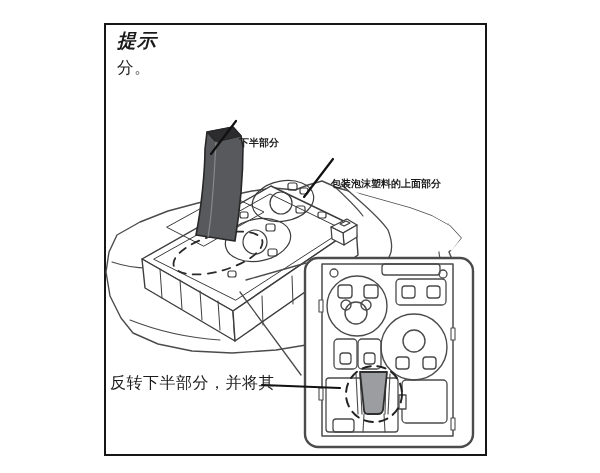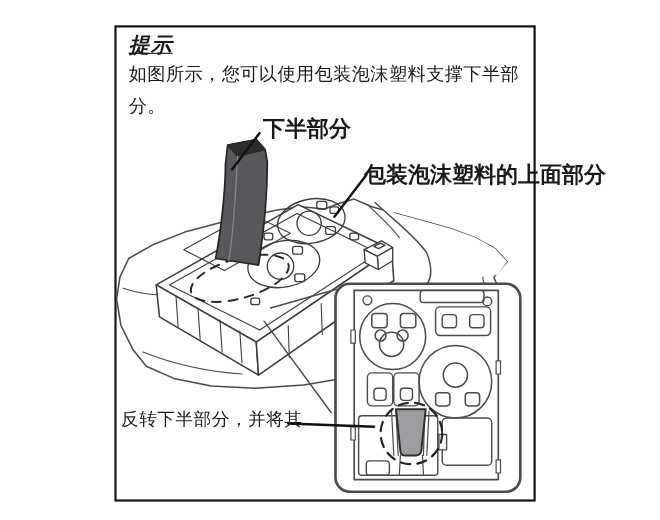--- a/index.html
+++ b/index.html
@@ -7,46 +7,45 @@
     width:600px;height:473px;position:relative;background:#ffffff;
     font-family:"Liberation Serif", serif;color:#1a1a1a;overflow:hidden;
   }
   .note-box{
     position:absolute;left:104px;top:23px;width:383px;height:433px;
     border:2px solid #161616;box-sizing:border-box;background:#ffffff;
   }
   .note-title{
     position:absolute;left:117px;top:28px;
     font-size:19px;font-weight:bold;font-style:italic;
-    letter-spacing:1px;white-space:nowrap;z-index:3;text-decoration:underline;
+    letter-spacing:1px;white-space:nowrap;z-index:3;
   }
   .note-body{position:absolute;left:117px;top:53px;z-index:3;}
   .note-body .line{
     font-size:16.5px;line-height:29px;white-space:nowrap;letter-spacing:0.4px;
   }
   .diagram-label{
     position:absolute;font-family:"Liberation Sans", sans-serif;
-    font-weight:bold;font-size:20px;white-space:nowrap;z-index:3;
+    font-weight:bold;font-size:10px;white-space:nowrap;z-index:3;margin-top:32px;
   }
   .label-lower{left:239px;top:104px;}
   .label-foam{left:331px;top:145px;}
-  .caption{position:absolute;left:110px;top:369px;z-index:3;font-family:Liberation Mono, monospace;}
+  .caption{position:absolute;left:110px;top:369px;z-index:3;}
   .caption .line{
     font-size:16px;line-height:27px;white-space:nowrap;letter-spacing:0.5px;
   }
   svg.diagram{position:absolute;left:0;top:0;z-index:2;}
 </style>
 </head>
 <body>
 
 <div class="note-box"></div>
 
 <div class="note-title">提示</div>
 <div class="note-body">
-  <div class="line">如图所示，您可以使用包装泡沫塑料支撑下半部</div>
   <div class="line">分。</div>
 </div>
 
 <div class="diagram-label label-lower">下半部分</div>
 <div class="diagram-label label-foam">包装泡沫塑料的上面部分</div>
 
 <div class="caption">
   <div class="line">反转下半部分，并将其</div>
 </div>
 

